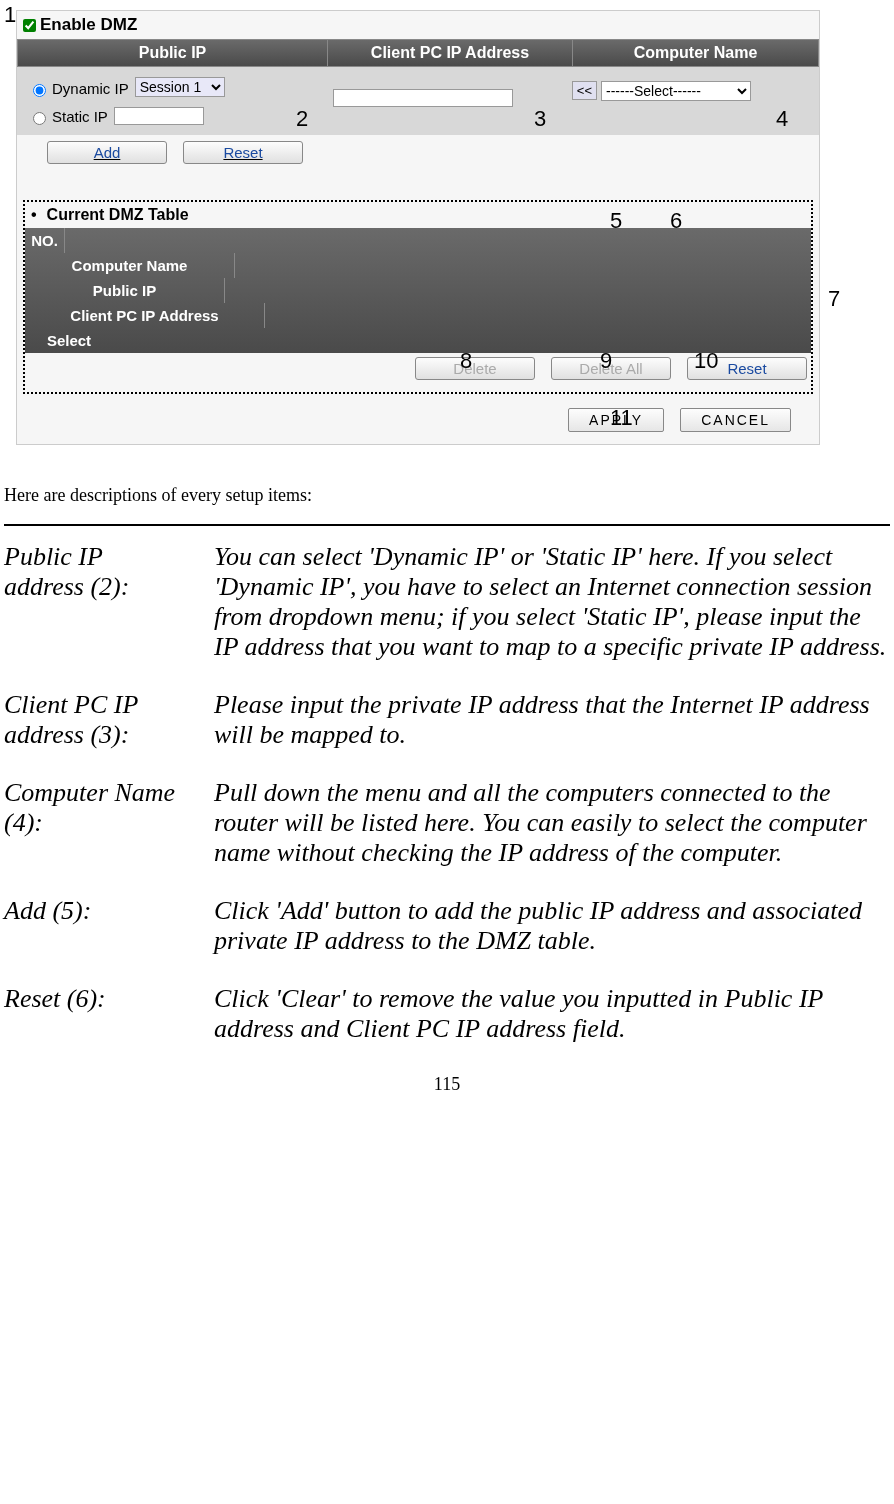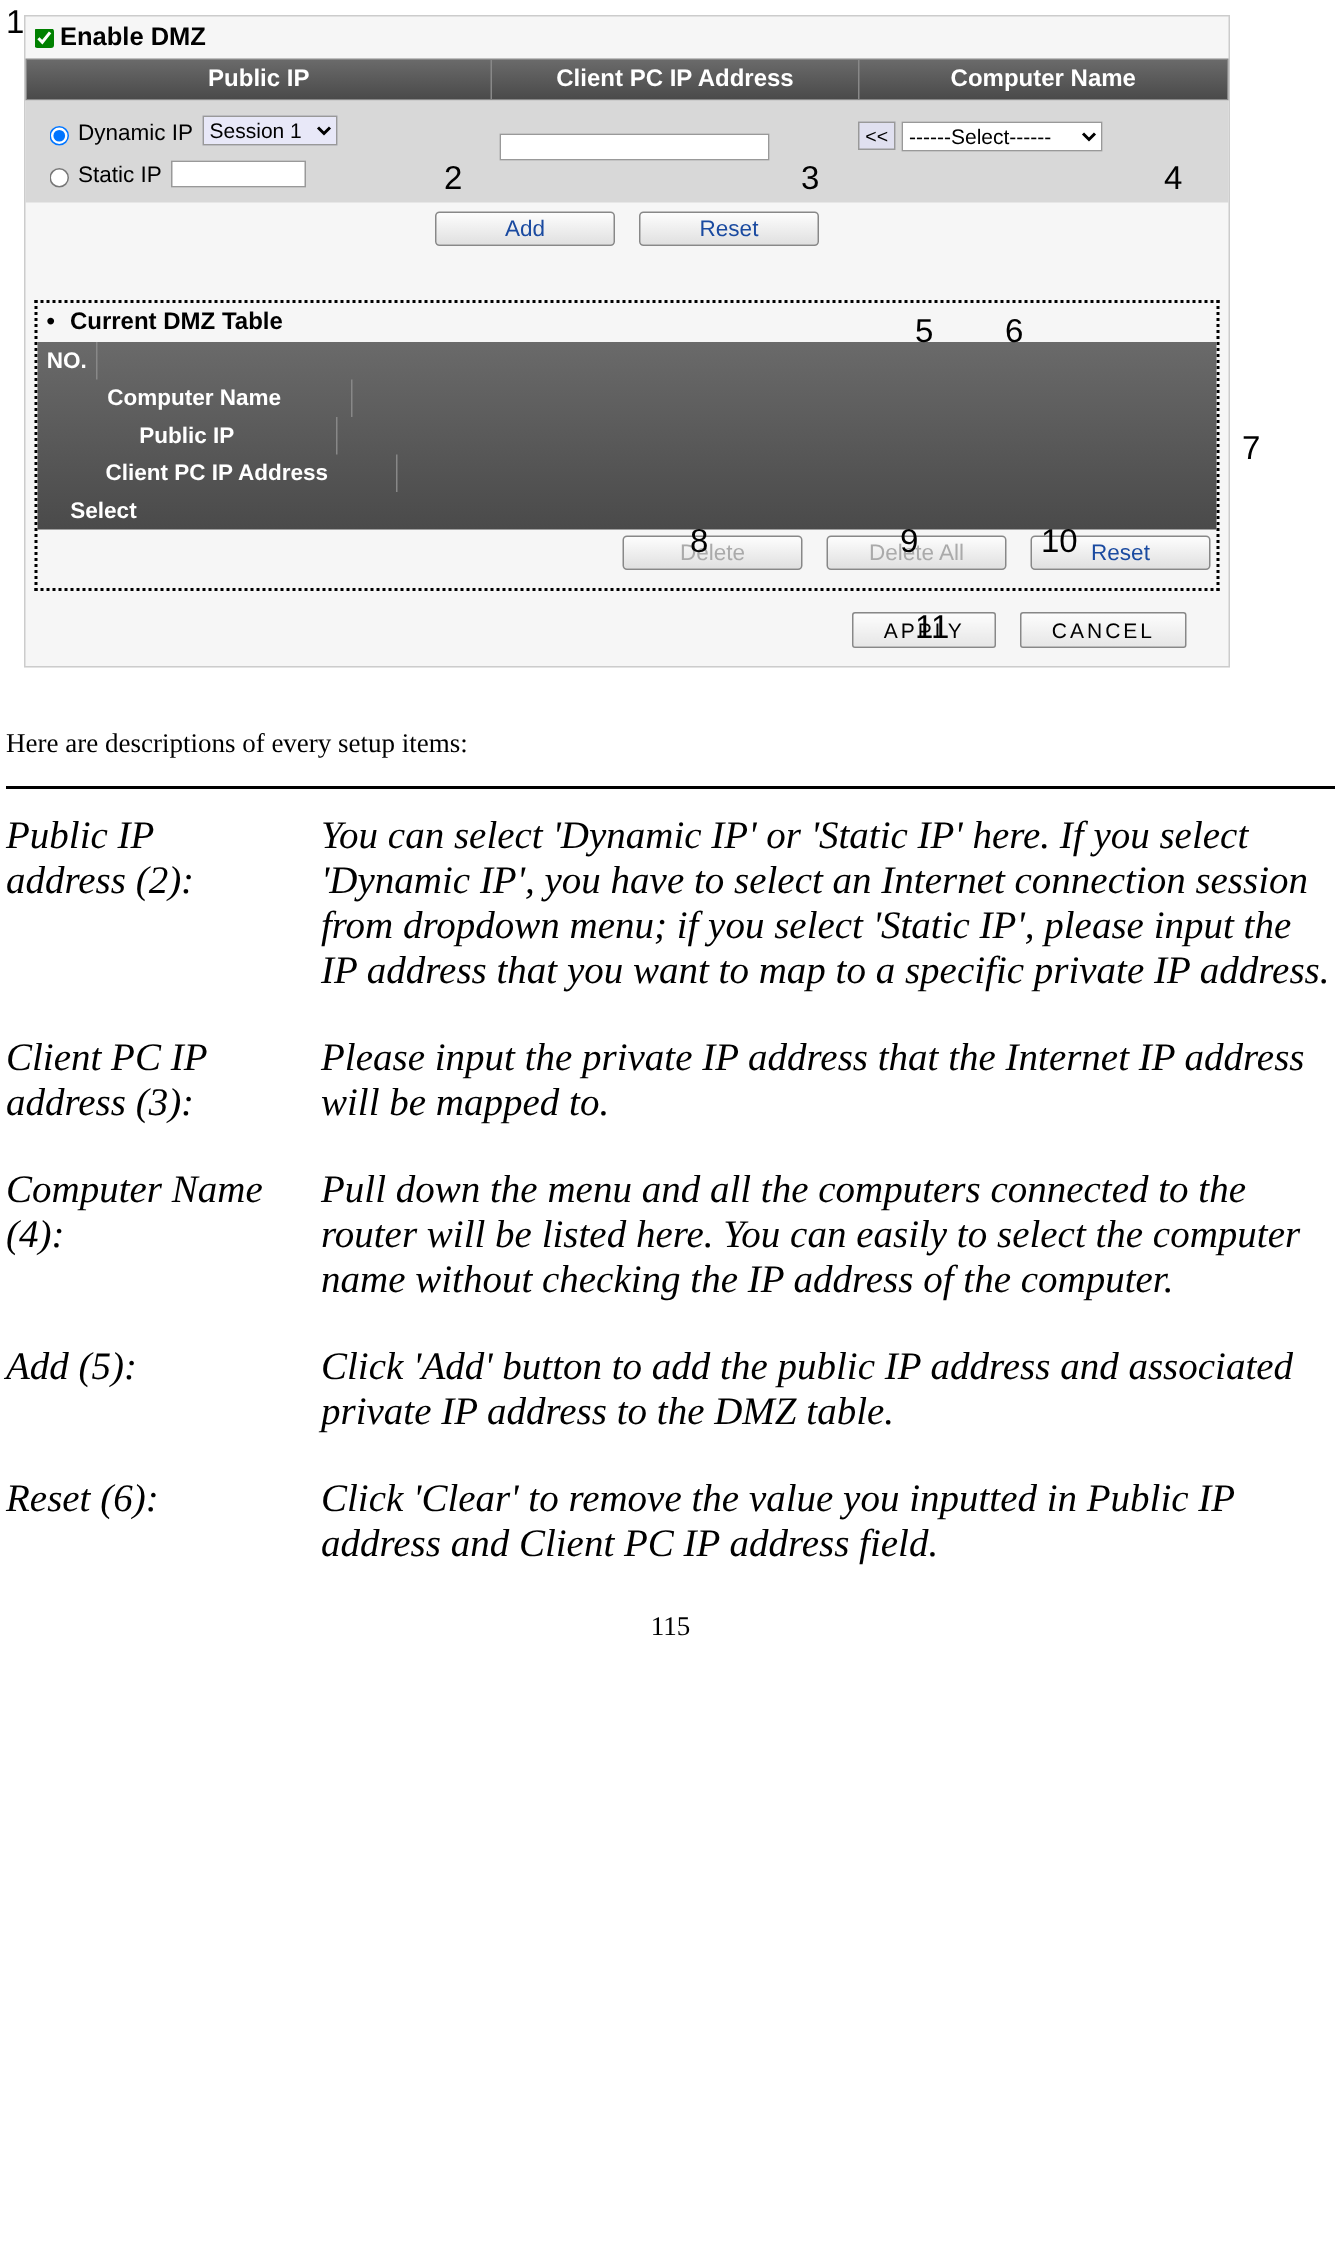--- a/index.html
+++ b/index.html
@@ -73,27 +73,28 @@
     }
     .session-select { width: 90px; background:#e8e8f8;}
     .static-input { width: 90px; }
     .client-ip-input { width: 180px; margin-top: 12px; margin-left: 4px;}
     .arrow-btn {
       background: #e0e0f0;
       border: 1px solid #999;
       font-size: 13px;
       padding: 1px 4px;
     }
-    .computer-select { width: 134px; }
+    .computer-select { width: 150px; }
     .col3-inner { display: flex; align-items: flex-start; gap: 4px; padding-top: 4px; }
     .button-row {
       display: flex;
-      justify-content: center;
+      justify-content: flex-start;
       gap: 16px;
       padding: 6px 30px;
+      text-decoration: underline;
     }
     .btn {
       width: 120px;
       padding: 2px 0;
       text-align: center;
       background: linear-gradient(#fdfdfd, #e0e0e0);
       border: 1px solid #888;
       border-radius: 3px;
       font-family: Arial, sans-serif;
       font-size: 15px;

